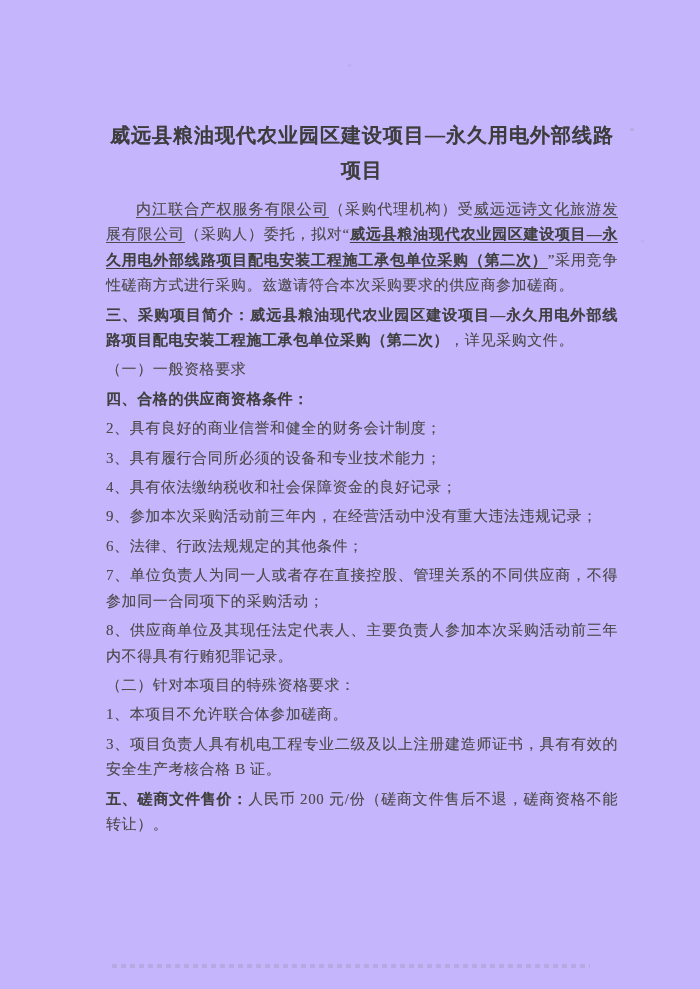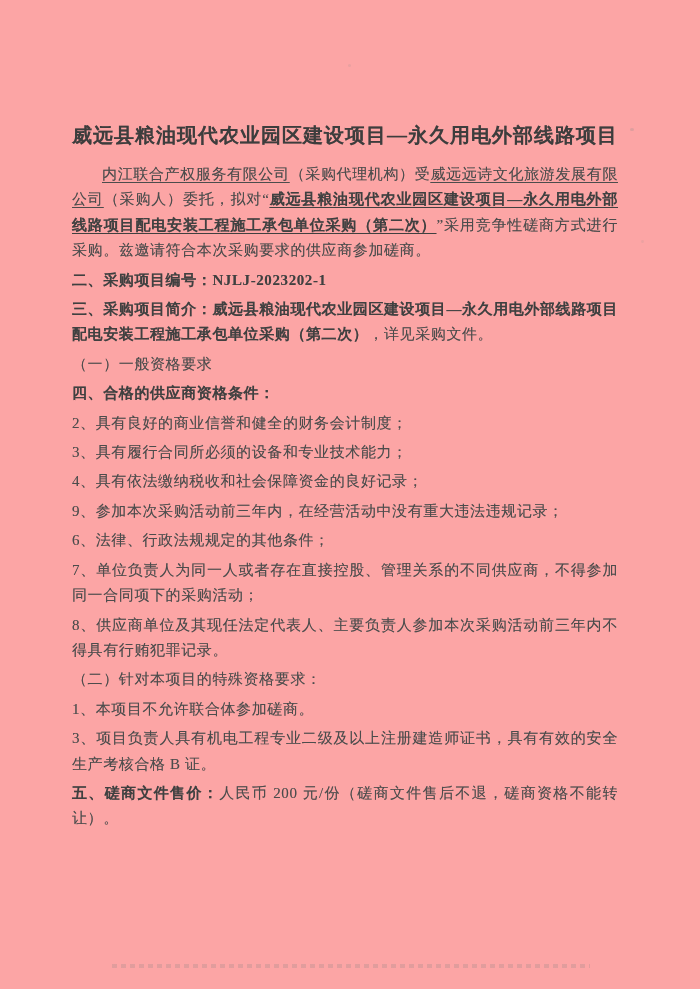--- a/index.html
+++ b/index.html
@@ -5,22 +5,22 @@
   html, body {
     margin: 0;
     padding: 0;
     background: #ffffff;
   }
   .page {
     position: relative;
     width: 700px;
     height: 989px;
     box-sizing: border-box;
-    background: #fca5a5;
-    padding: 118px 78px 0 68px;
+    background: #c4b5fd;
+    padding: 118px 78px 0 102px;
     font-family: "Liberation Serif", "DejaVu Serif", serif;
     color: #4c4c4c;
     overflow: hidden;
   }
   .title {
     font-size: 20px;
     font-weight: bold;
     color: #3d3d3d;
     text-align: center;
     line-height: 35px;
@@ -66,21 +66,20 @@
 
 <div class="page">
 
   <h1 class="title">
     <span class="tline">威远县粮油现代农业园区建设项目—永久用电外部线路项目</span>
   </h1>
 
   <p class="para indent"><span class="u">内江联合产权服务有限公司</span><span>（采购代理机构）受</span><span class="u">威远远诗文化旅游发展有限公司</span><span>（采购人）委托，拟对“</span><span class="u b">威远县粮油现代农业园区建设项目—永久用电外部线路项目配电安装工程施工承包单位采购（第二次）</span><span>”采用竞争性磋商方式进行采购。兹邀请符合本次采购要求的供应商参加磋商。</span></p>
 
 
-  <p class="para b">二、采购项目编号：NJLJ-2023202-1</p>
 
   <p class="para"><span class="b">三、采购项目简介：威远县粮油现代农业园区建设项目—永久用电外部线路项目配电安装工程施工承包单位采购（第二次）</span><span>，详见采购文件。</span></p>
 
   <p class="para">（一）一般资格要求</p>
 
   <p class="para b">四、合格的供应商资格条件：</p>
   <p class="para">2、具有良好的商业信誉和健全的财务会计制度；</p>
   <p class="para">3、具有履行合同所必须的设备和专业技术能力；</p>
   <p class="para">4、具有依法缴纳税收和社会保障资金的良好记录；</p>
   <p class="para">9、参加本次采购活动前三年内，在经营活动中没有重大违法违规记录；</p>

